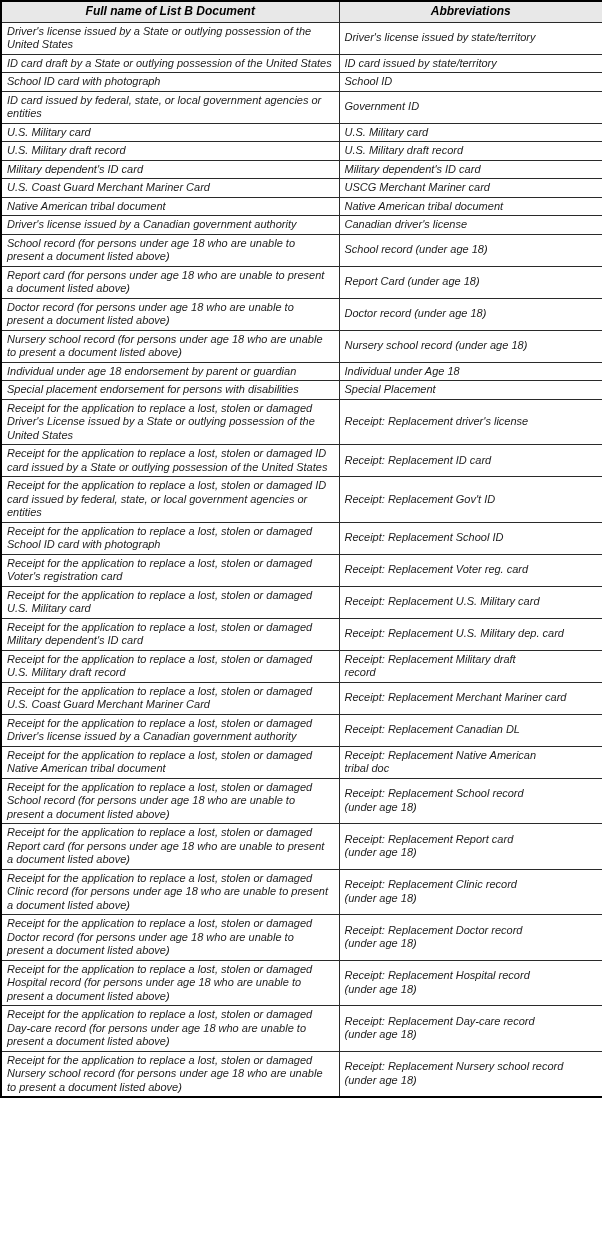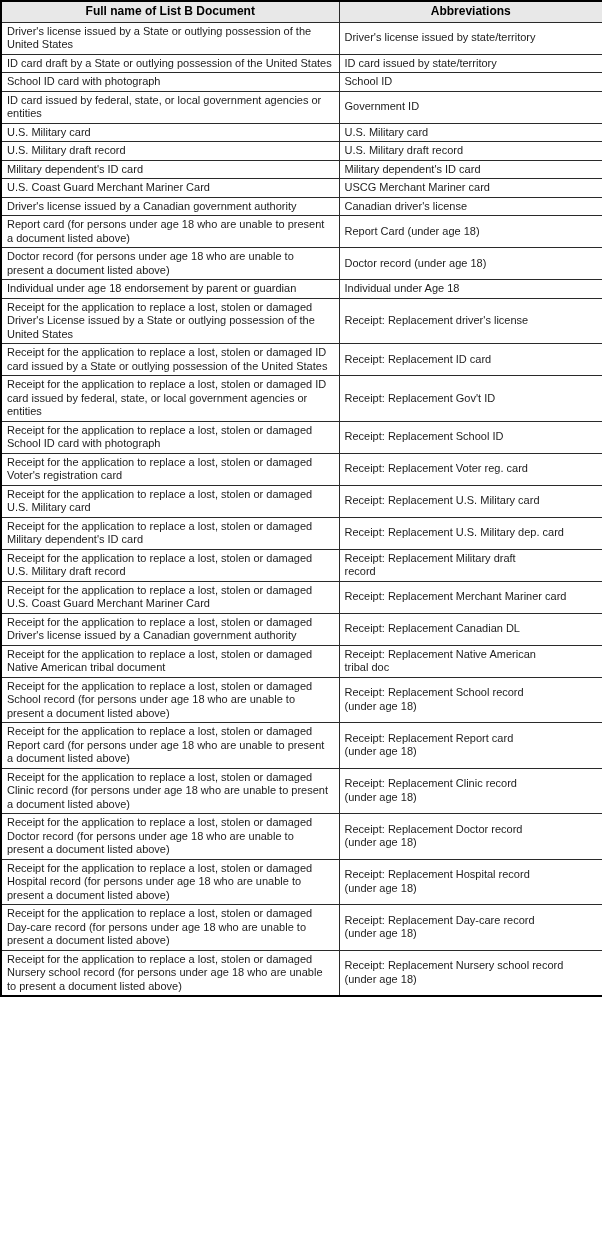--- a/index.html
+++ b/index.html
@@ -4,20 +4,21 @@
 <style>
   html, body {
     margin: 0;
     padding: 0;
     background: #ffffff;
     font-family: "Liberation Sans", sans-serif;
   }
   .page {
     width: 480px;
     box-sizing: border-box;
+    font-style: italic;
   }
   table.doc-table {
     width: 602px;
     border-collapse: collapse;
     table-layout: fixed;
     border: 2px solid #000000;
   }
   table.doc-table th,
   table.doc-table td {
     border: 1px solid #2a2a2a;
@@ -91,46 +92,62 @@
   <tr>
     <td class="name-cell">Military dependent's ID card</td>
     <td class="abbr-cell">Military dependent's ID card</td>
   </tr>
 
   <tr>
     <td class="name-cell">U.S. Coast Guard Merchant Mariner Card</td>
     <td class="abbr-cell">USCG Merchant Mariner card</td>
   </tr>
 
+  <tr>
+    <td class="name-cell">Native American tribal document</td>
+    <td class="abbr-cell">Native American tribal document</td>
+  </tr>
 
   <tr>
     <td class="name-cell">Driver's license issued by a Canadian government authority</td>
     <td class="abbr-cell">Canadian driver's license</td>
   </tr>
 
+  <tr>
+    <td class="name-cell">School record (for persons under age 18 who are unable to present a document listed above)</td>
+    <td class="abbr-cell">School record (under age 18)</td>
+  </tr>
 
   <tr>
     <td class="name-cell">Report card (for persons under age 18 who are unable to present a document listed above)</td>
     <td class="abbr-cell">Report Card (under age 18)</td>
   </tr>
 
 
   <tr>
     <td class="name-cell">Doctor record (for persons under age 18 who are unable to present a document listed above)</td>
     <td class="abbr-cell">Doctor record (under age 18)</td>
   </tr>
 
 
 
+  <tr>
+    <td class="name-cell">Nursery school record (for persons under age 18 who are unable to present a document listed above)</td>
+    <td class="abbr-cell">Nursery school record (under age 18)</td>
+  </tr>
 
   <tr>
     <td class="name-cell">Individual under age 18 endorsement by parent or guardian</td>
     <td class="abbr-cell">Individual under Age 18</td>
   </tr>
 
+  <tr>
+    <td class="name-cell">Special placement endorsement for persons with disabilities</td>
+    <td class="abbr-cell">Special Placement</td>
+  </tr>
 
   <tr>
     <td class="name-cell">Receipt for the application to replace a lost, stolen or damaged Driver's License issued by a State or outlying possession of the United States</td>
     <td class="abbr-cell">Receipt: Replacement driver's license</td>
   </tr>
 
   <tr>
     <td class="name-cell">Receipt for the application to replace a lost, stolen or damaged ID card issued by a State or outlying possession of the United States</td>
     <td class="abbr-cell">Receipt: Replacement ID card</td>
   </tr>

